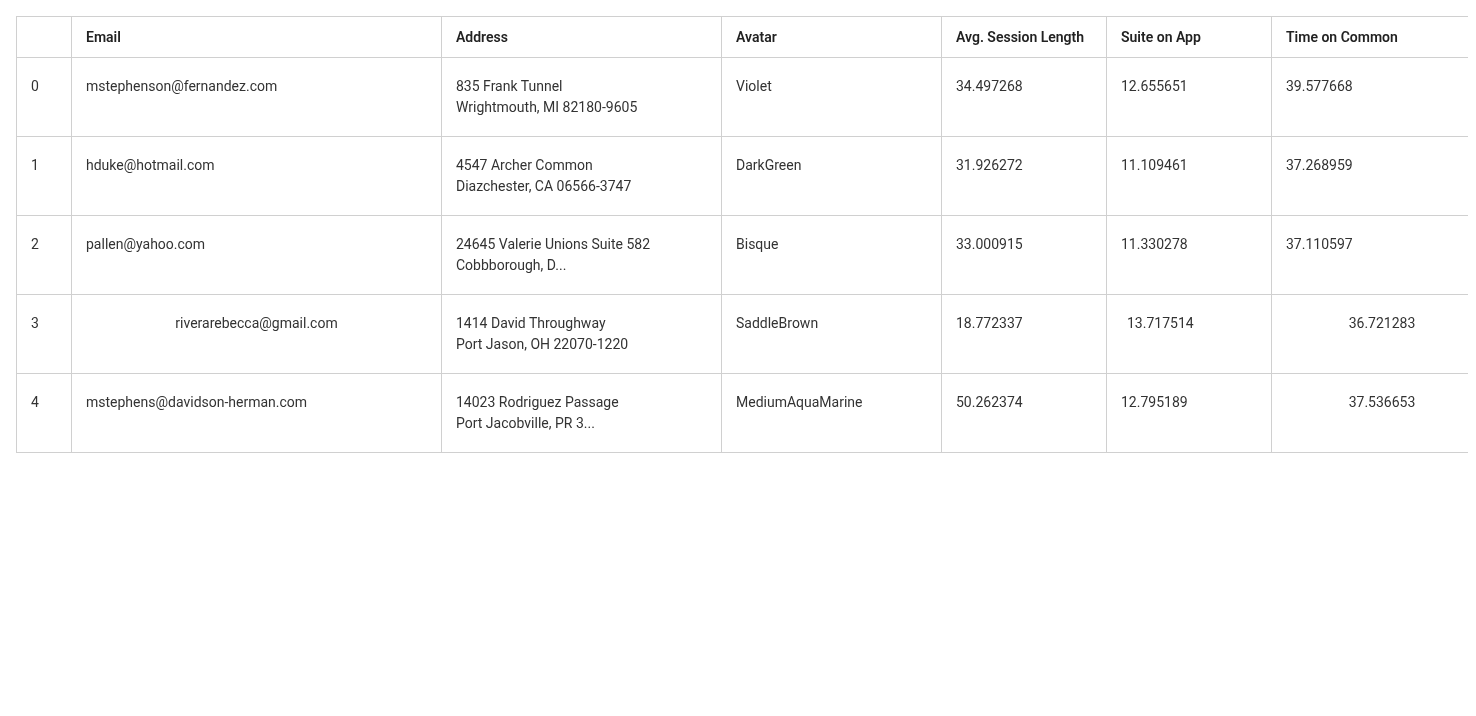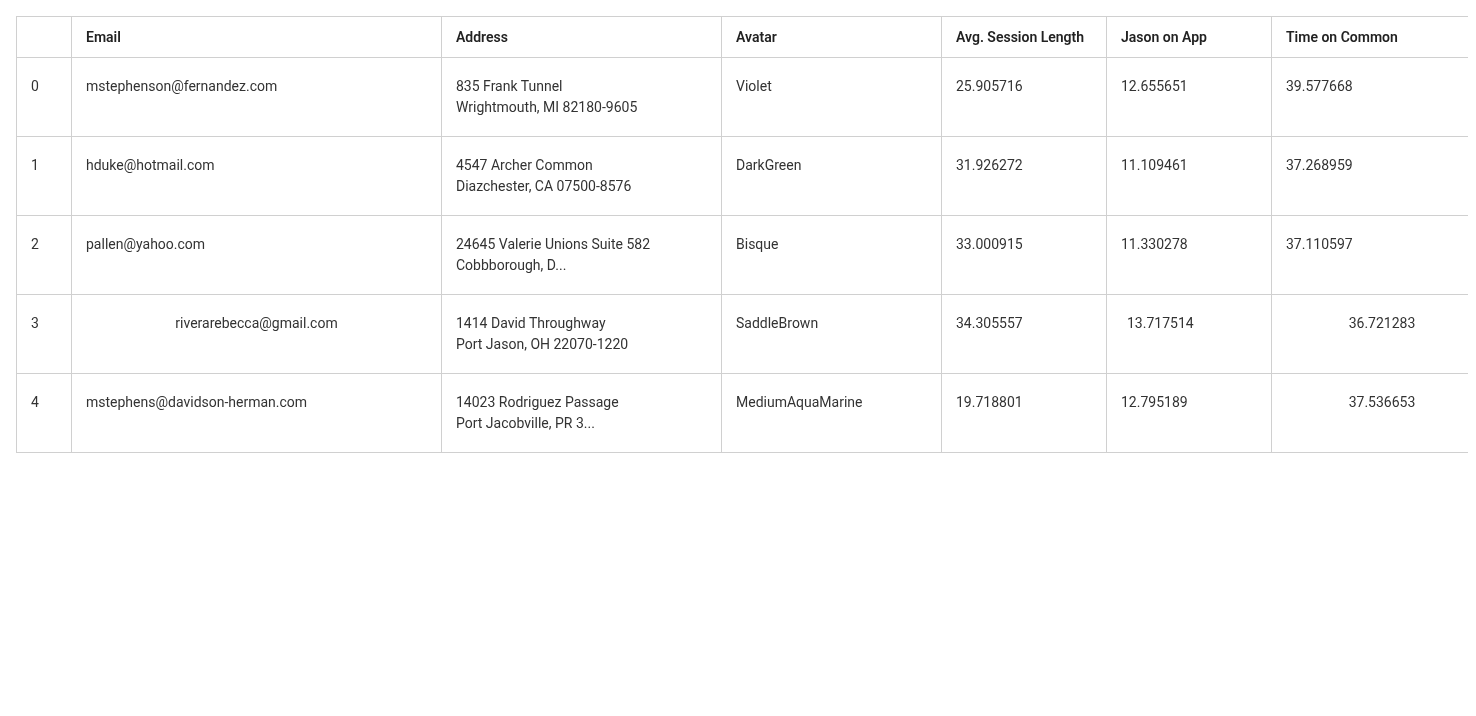--- a/index.html
+++ b/index.html
@@ -76,40 +76,40 @@
       <col class="col-time-app">
       <col class="col-time-web">
     </colgroup>
     <thead>
       <tr>
         <th class="col-index-header"></th>
         <th>Email</th>
         <th>Address</th>
         <th>Avatar</th>
         <th>Avg. Session Length</th>
-        <th>Jason on App</th>
+        <th>Suite on App</th>
         <th>Time on Common</th>
       </tr>
     </thead>
     <tbody id="table-body">
     <tr>
           <td class="index-cell" style="white-space: pre-line;">0</td>
           <td style="white-space: pre-line;">mstephenson@fernandez.com</td>
           <td style="white-space: pre-line;">835 Frank Tunnel
 Wrightmouth, MI 82180-9605</td>
           <td style="white-space: pre-line;">Violet</td>
-          <td style="white-space: pre-line;">25.905716</td>
+          <td style="white-space: pre-line;">34.497268</td>
           <td style="white-space: pre-line;">12.655651</td>
           <td style="white-space: pre-line;">39.577668</td>
         </tr>
         <tr>
           <td class="index-cell" style="white-space: pre-line;">1</td>
           <td style="white-space: pre-line;">hduke@hotmail.com</td>
           <td style="white-space: pre-line;">4547 Archer Common
-Diazchester, CA 07500-8576</td>
+Diazchester, CA 06566-3747</td>
           <td style="white-space: pre-line;">DarkGreen</td>
           <td style="white-space: pre-line;">31.926272</td>
           <td style="white-space: pre-line;">11.109461</td>
           <td style="white-space: pre-line;">37.268959</td>
         </tr>
         <tr>
           <td class="index-cell" style="white-space: pre-line;">2</td>
           <td style="white-space: pre-line;">pallen@yahoo.com</td>
           <td style="white-space: pre-line;">24645 Valerie Unions Suite 582
 Cobbborough, D...</td>
@@ -117,29 +117,29 @@
           <td style="white-space: pre-line;">33.000915</td>
           <td style="white-space: pre-line;">11.330278</td>
           <td style="white-space: pre-line;">37.110597</td>
         </tr>
         <tr>
           <td class="index-cell" style="white-space: pre-line;">3</td>
           <td style="white-space: pre-line; text-align: center;">riverarebecca@gmail.com</td>
           <td style="white-space: pre-line;">1414 David Throughway
 Port Jason, OH 22070-1220</td>
           <td style="white-space: pre-line;">SaddleBrown</td>
-          <td style="white-space: pre-line;">34.305557</td>
+          <td style="white-space: pre-line;">18.772337</td>
           <td style="white-space: pre-line; padding-left: 20px;">13.717514</td>
           <td style="white-space: pre-line; text-align: center;">36.721283</td>
         </tr>
         <tr>
           <td class="index-cell" style="white-space: pre-line;">4</td>
           <td style="white-space: pre-line;">mstephens@davidson-herman.com</td>
           <td style="white-space: pre-line;">14023 Rodriguez Passage
 Port Jacobville, PR 3...</td>
           <td style="white-space: pre-line;">MediumAquaMarine</td>
-          <td style="white-space: pre-line;">19.718801</td>
+          <td style="white-space: pre-line;">50.262374</td>
           <td style="white-space: pre-line;">12.795189</td>
           <td style="white-space: pre-line; text-align: center;">37.536653</td>
         </tr>
       </tbody>
   </table>
 </div>
 
 </body></html>

